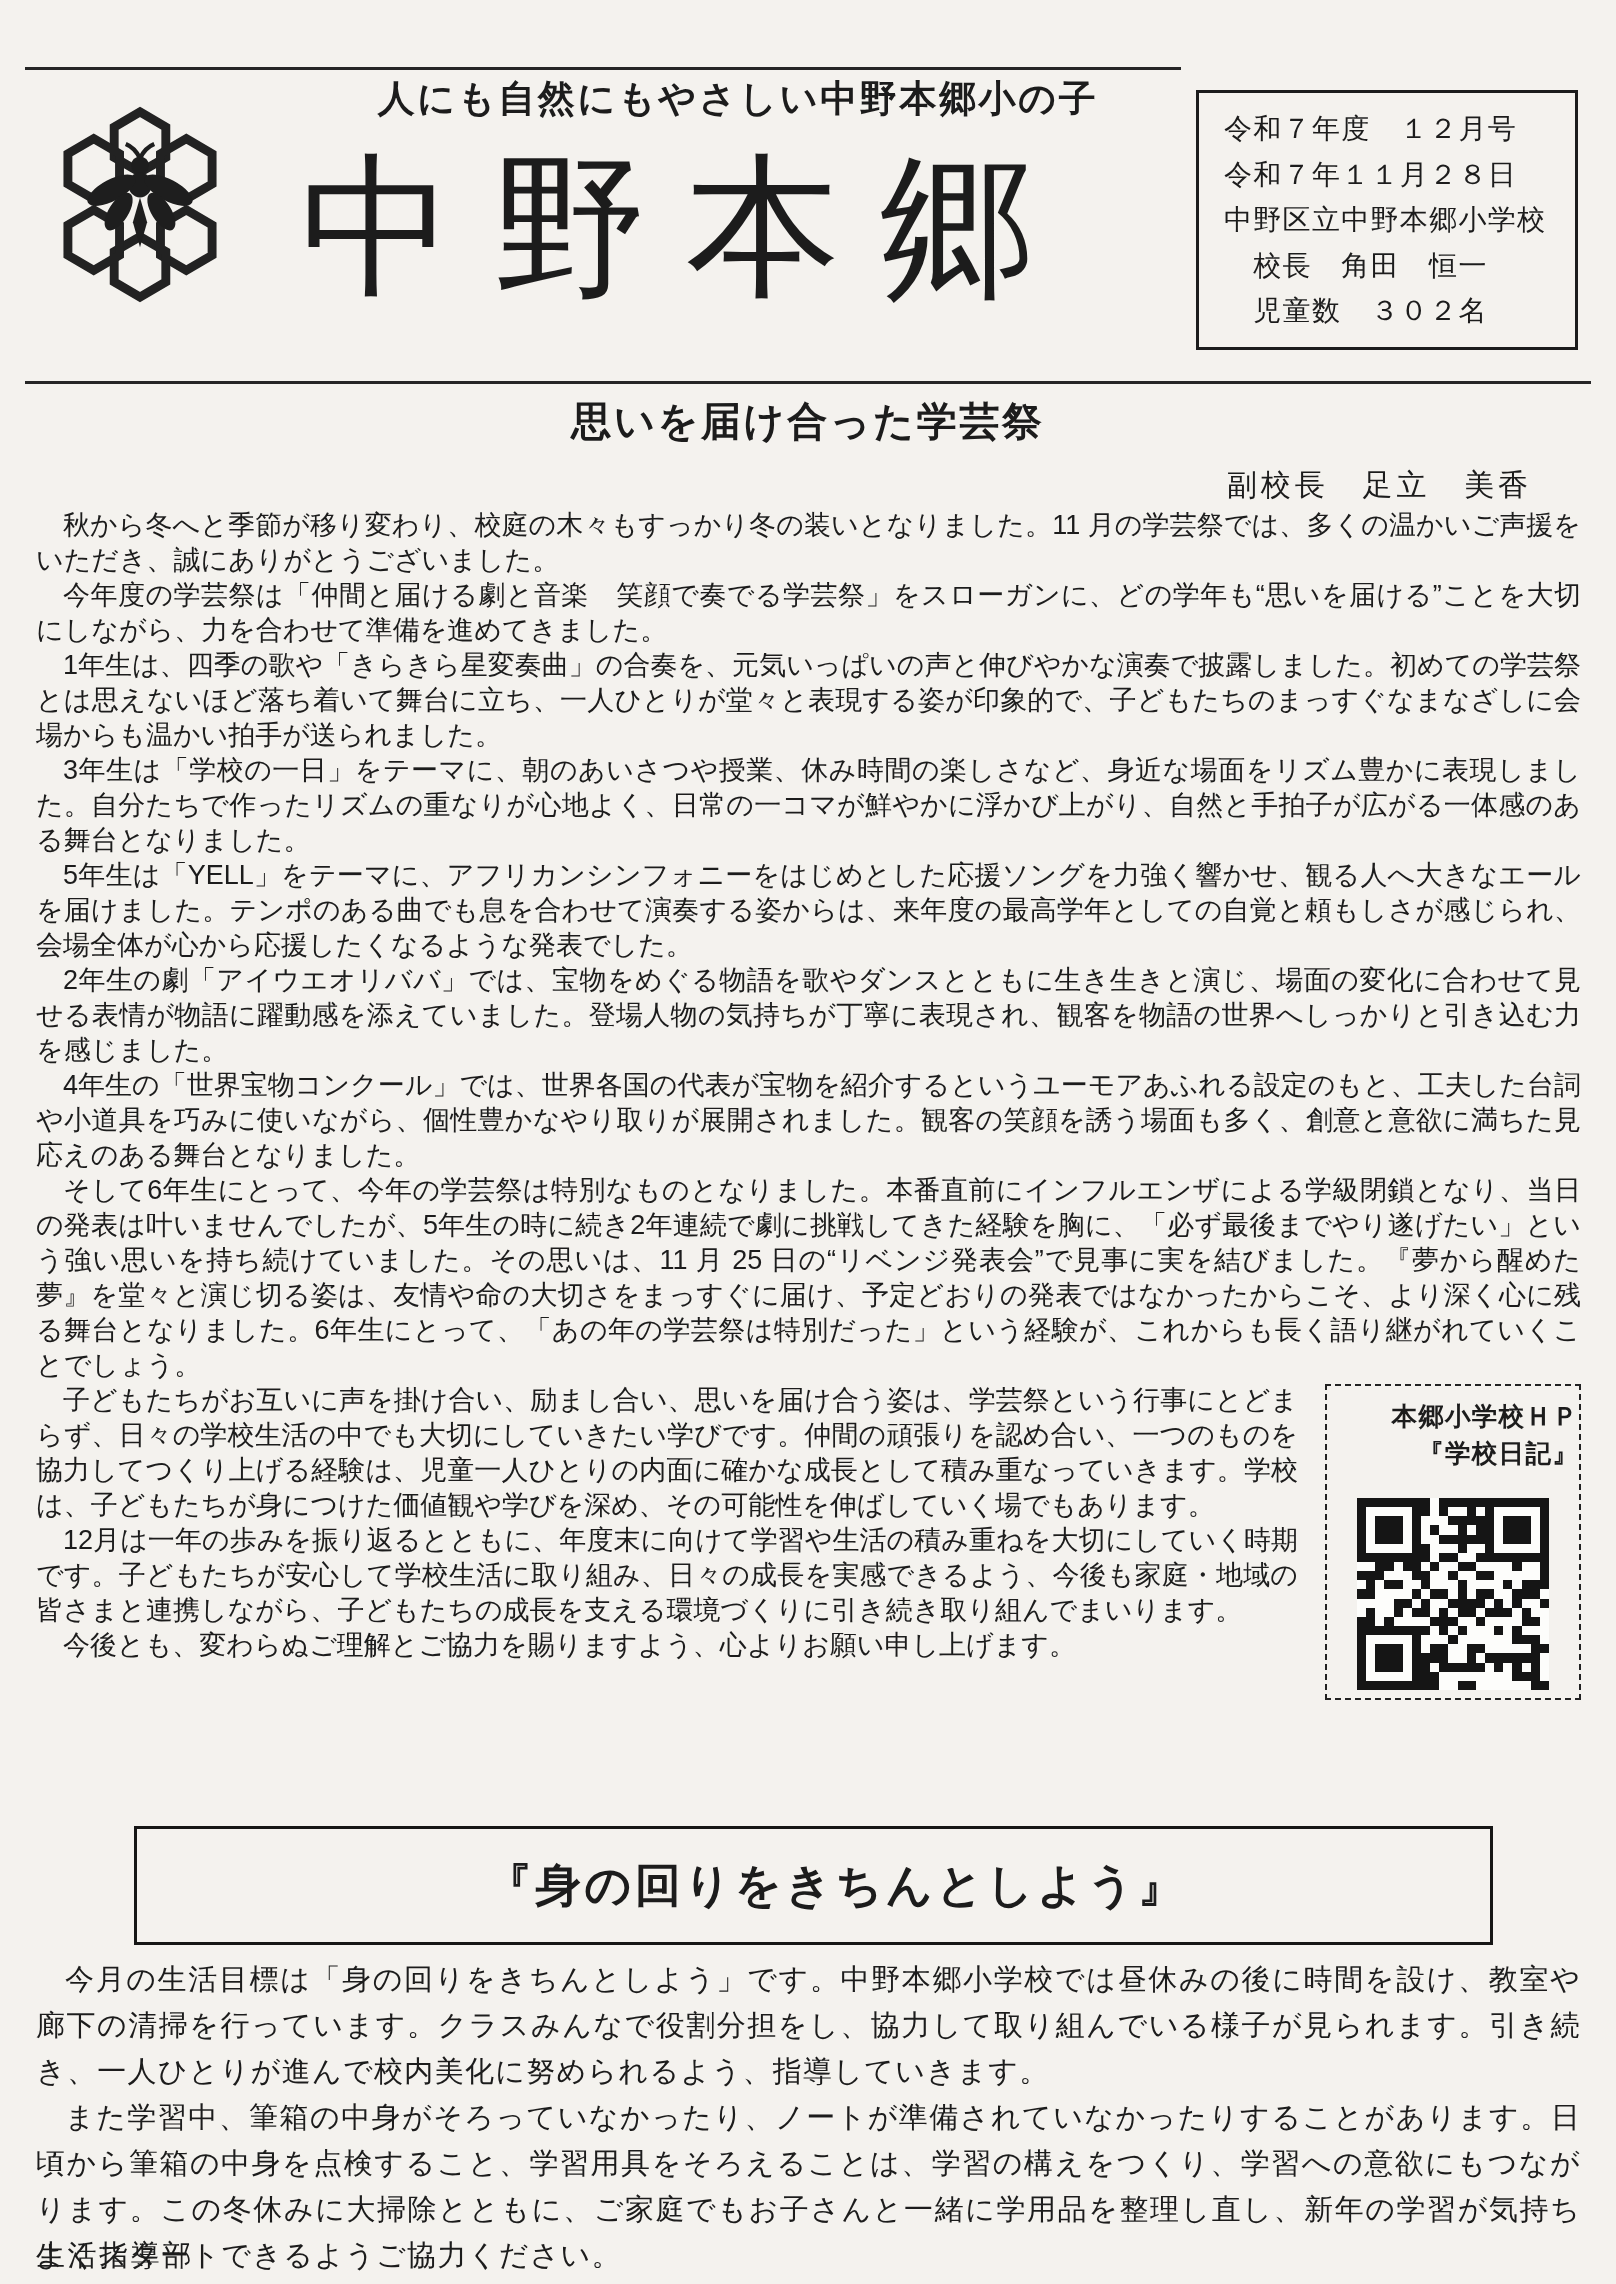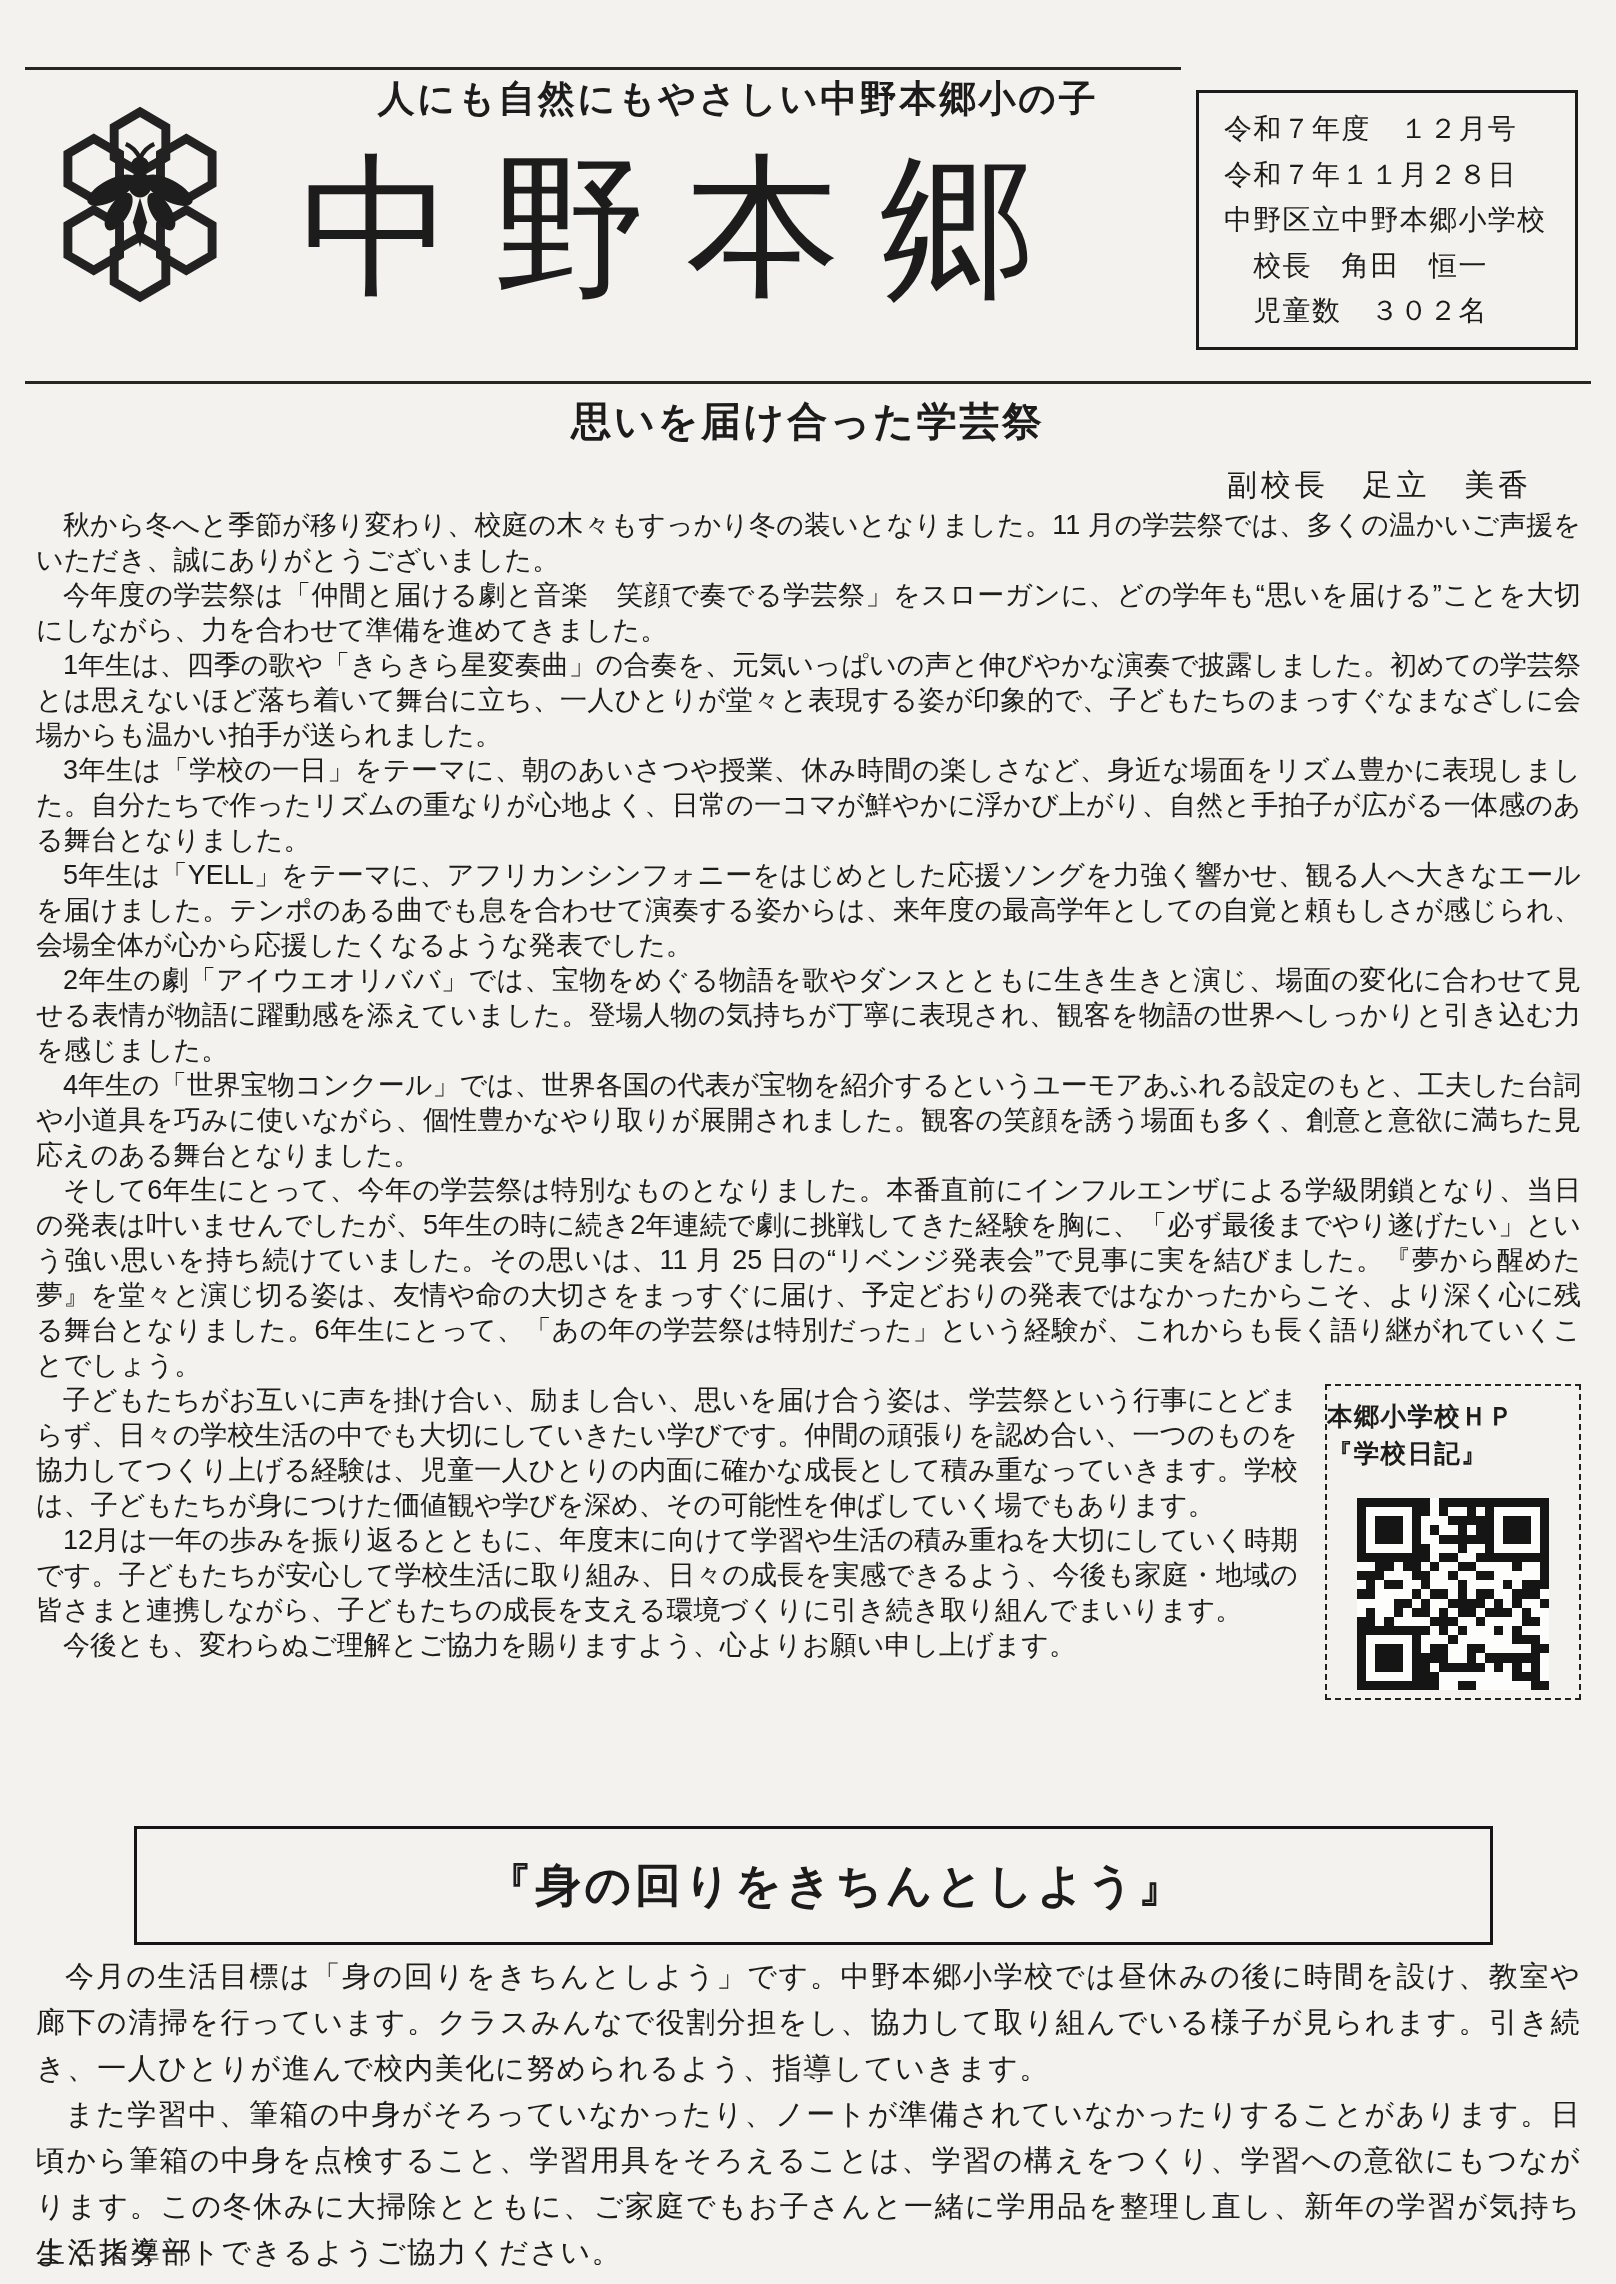--- a/index.html
+++ b/index.html
@@ -56,21 +56,21 @@
     font-size:27px;line-height:35px;
     text-align:justify;text-justify:inter-character;
   }
   .body-text p{margin:0;text-indent:1em;}
 
   
   .qr-box{
     float:right;width:256px;height:316px;box-sizing:border-box;
     border:2.6px dashed #222;
     margin:1.3px 0 9px 27px;padding-top:11.7px;
-    text-align:left;
+    text-align:right;
   }
   .qr-box .qr-label{font-size:25.5px;font-weight:bold;letter-spacing:1.3px;line-height:37px;text-indent:0;}
   .qr-grid{
     display:grid;width:192px;height:192px;margin:26px auto 0;
     grid-template-rows:repeat(21,1fr);grid-template-columns:repeat(21,1fr);
     background:#fdfdfb;
   }
   .qr-grid i{background:#151515;}
 
   
@@ -78,21 +78,21 @@
     position:absolute;left:134px;top:1826px;width:1359px;height:119px;
     border:3.9px solid #161616;box-sizing:border-box;
     display:flex;align-items:center;justify-content:center;
     font-size:46px;font-weight:bold;letter-spacing:3.3px;white-space:nowrap;
   }
   .goal-box .goal-gap{display:inline-block;width:46px;}
 
   
   .guidance{
     position:absolute;left:36px;top:1956px;width:1545px;
-    font-family:Liberation Mono, monospace;
+    font-family:Liberation Sans, sans-serif;
     font-size:29px;line-height:46px;letter-spacing:1.3px;
     text-align:justify;text-justify:inter-character;
   }
   .guidance p{margin:0;text-indent:1em;}
   .guidance .signature{
     text-indent:0;padding-right:98px;
     margin-top:-46px;letter-spacing:2.6px;
   }
 </style>
 </head>

